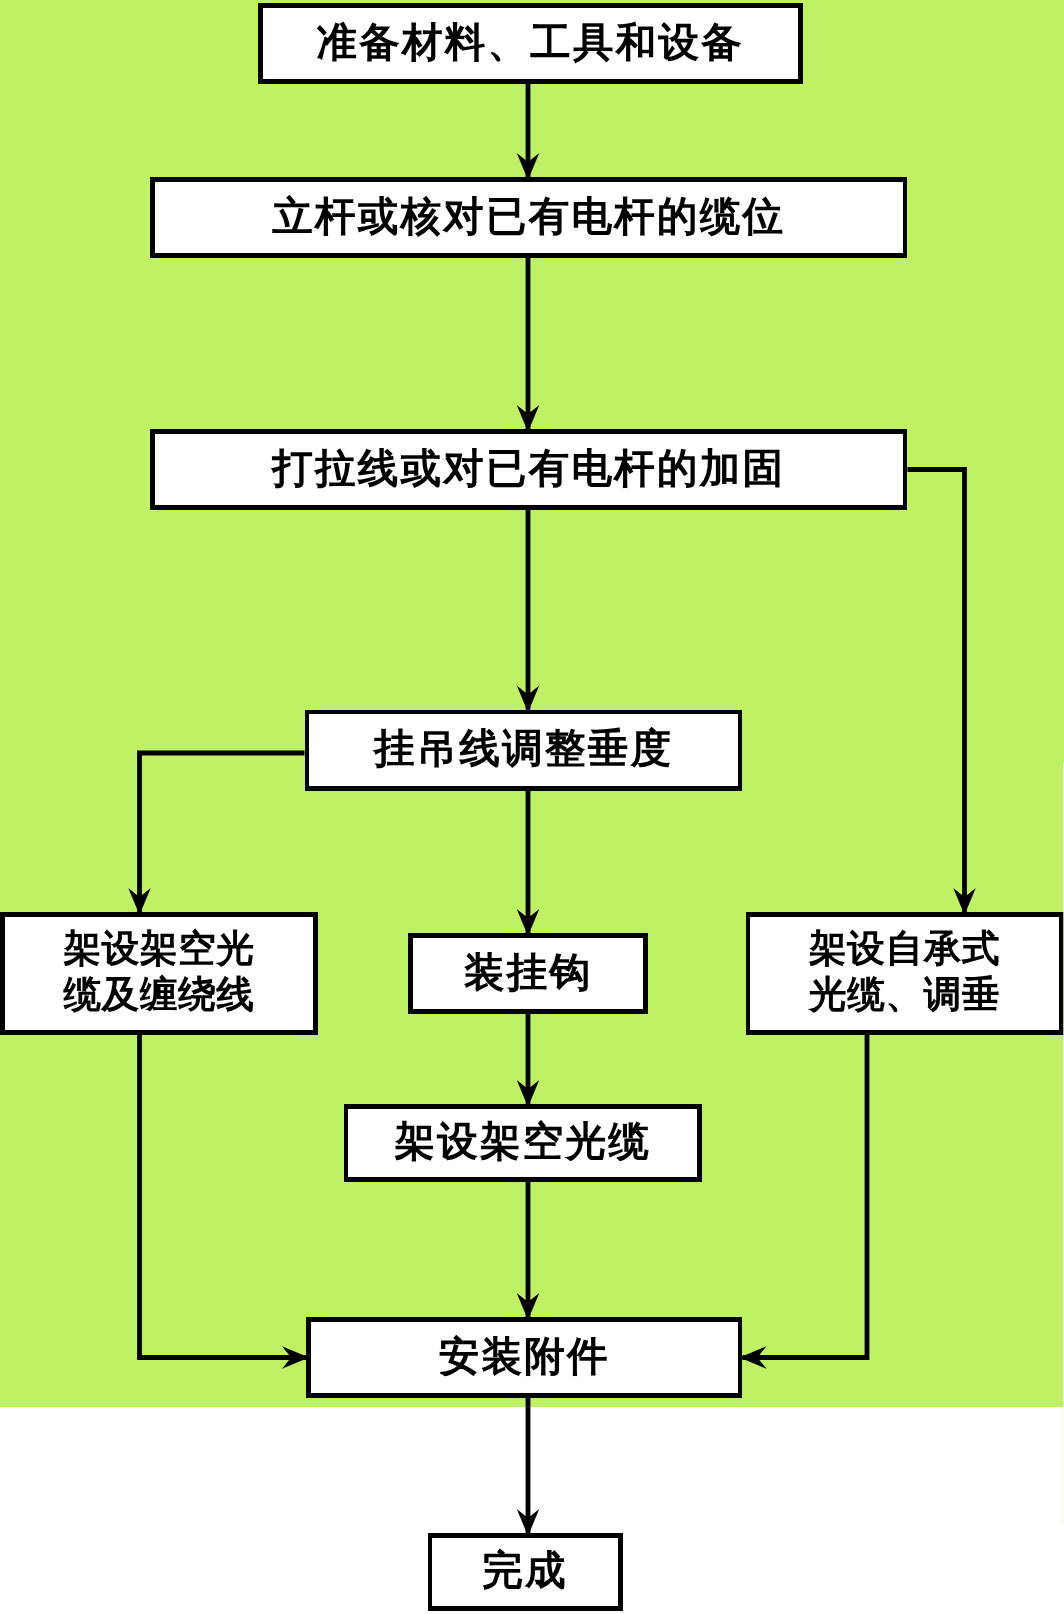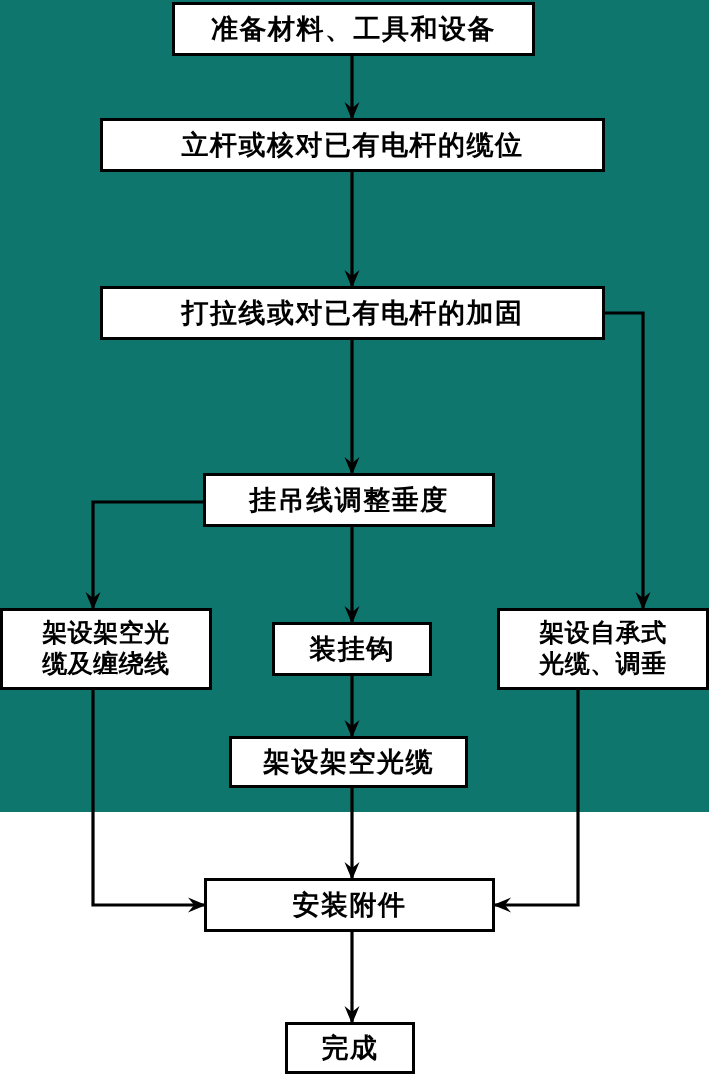--- a/index.html
+++ b/index.html
@@ -10,22 +10,22 @@
   }
   body {
     width: 709px;
     height: 1076px;
     font-family: "DejaVu Sans", "Liberation Sans", sans-serif;
     overflow: hidden;
   }
   #flowchart-root {
     position: relative;
     width: 709px;
-    height: 812px;
-    background: #0f766e;
+    height: 938px;
+    background: #bef264;
   }
   svg.flow-canvas {
     position: absolute;
     left: 0;
     top: 0;
     width: 709px;
     height: 1076px;
     display: block;
   }
   .node-rect {

